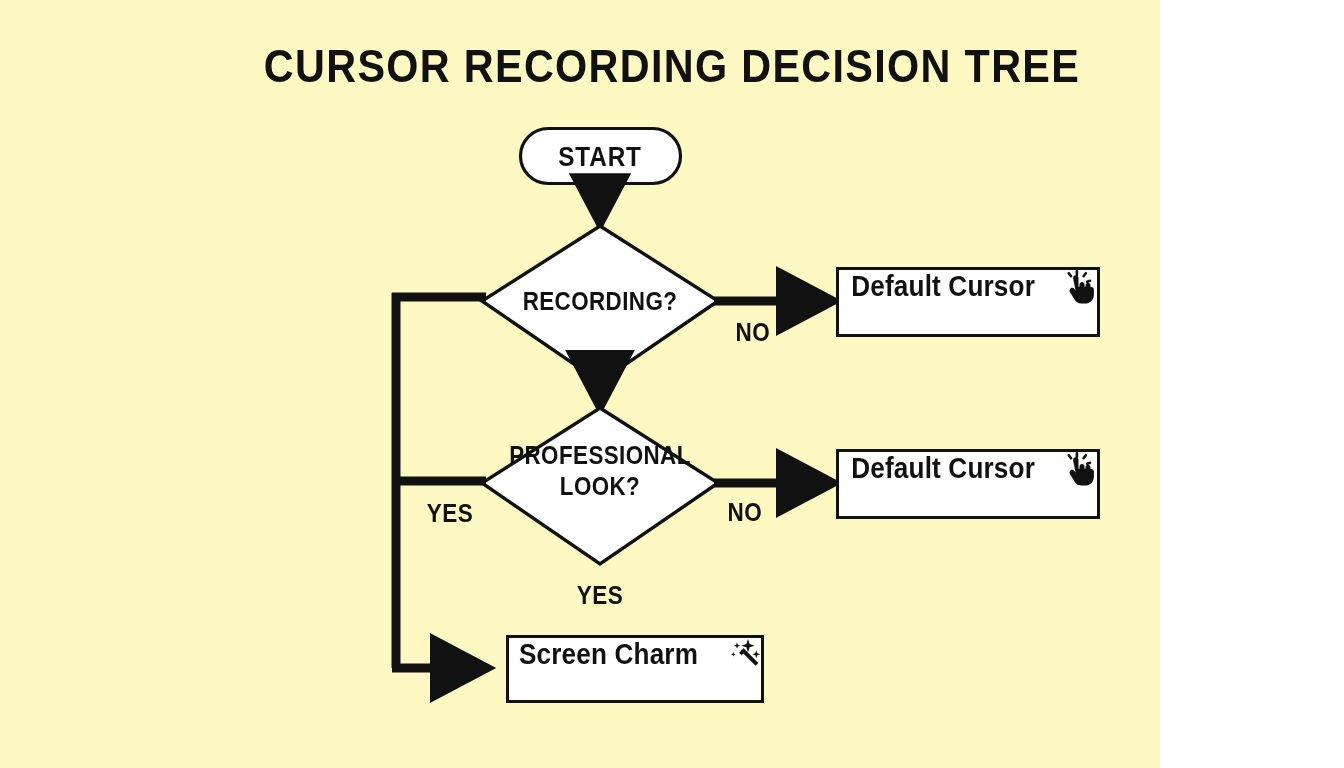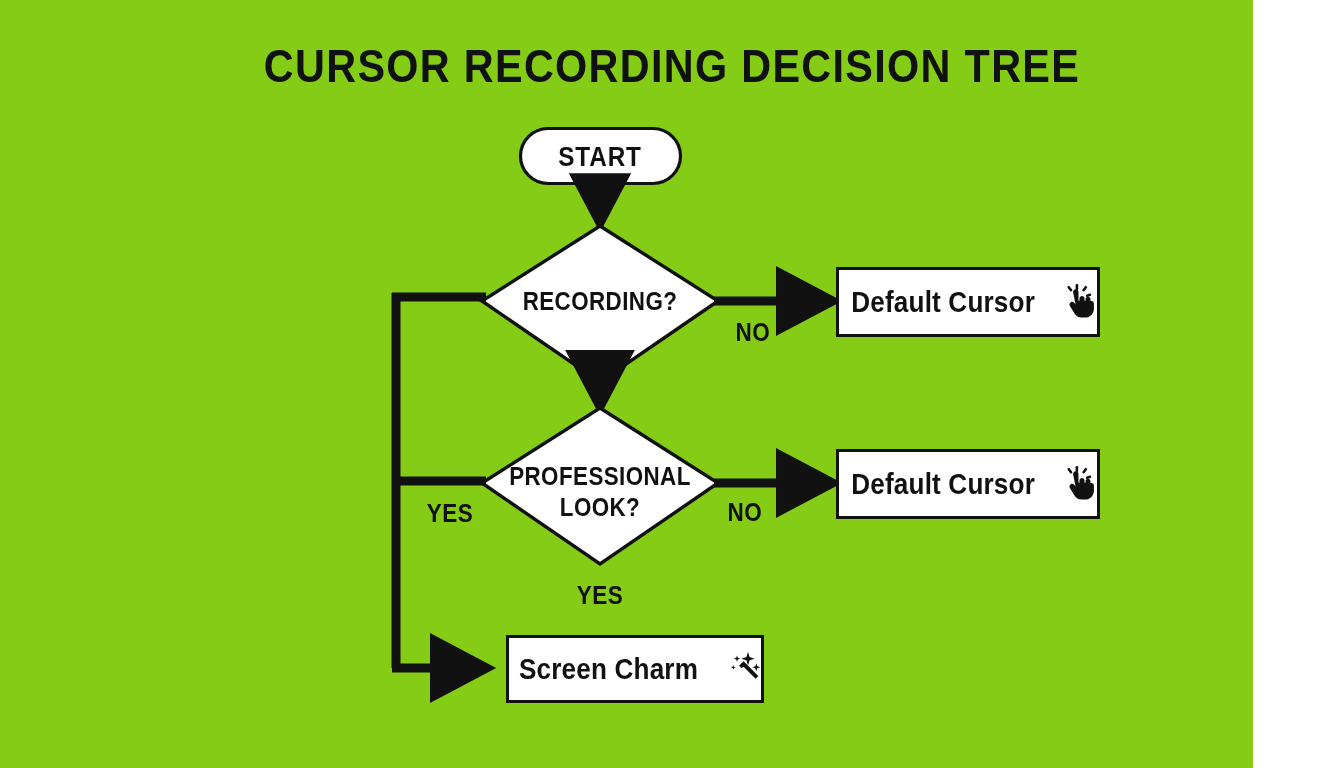--- a/index.html
+++ b/index.html
@@ -3,23 +3,23 @@
 <meta charset="utf-8">
 <title>Cursor Recording Decision Tree</title>
 <style>
   html, body {
     margin: 0;
     padding: 0;
     background: #ffffff;
   }
   #stage {
     position: relative;
-    width: 1253px;
+    width: 1160px;
     height: 768px;
-    background: #84cc16;
+    background: #fef9c3;
     overflow: hidden;
     font-family: "Liberation Sans", "DejaVu Sans", sans-serif;
   }
 
   
   #title {
     position: absolute;
     left: 0;
     top: 38px;
     width: 1344px;
@@ -70,21 +70,21 @@
     width: 260px;
     font-size: 26px;
     letter-spacing: 0.5px;
     transform: scaleX(0.86);
     transform-origin: center center;
   }
 
   #d2-wrap {
     position: absolute;
     left: 470px;
-    top: 461px;
+    top: 440px;
     width: 260px;
     text-align: center;
   }
   #d2-wrap .line {
     display: block;
     color: #111111;
     font-family: "Liberation Sans Narrow", "Liberation Sans", sans-serif;
     font-weight: 700;
     font-size: 26px;
     line-height: 31px;
@@ -94,21 +94,20 @@
     white-space: nowrap;
   }
 
   
   .result-box {
     position: absolute;
     box-sizing: border-box;
     border: 3px solid #111111;
     background: #ffffff;
     display: flex;
-    align-items: center;
     justify-content: center;
     gap: 18px;
   }
   .result-box .rb-text {
     font-family: "Liberation Sans Narrow", "Liberation Sans", sans-serif;
     font-weight: 700;
     font-size: 29px;
     color: #111111;
     letter-spacing: 0.2px;
     transform: scaleX(0.9);

